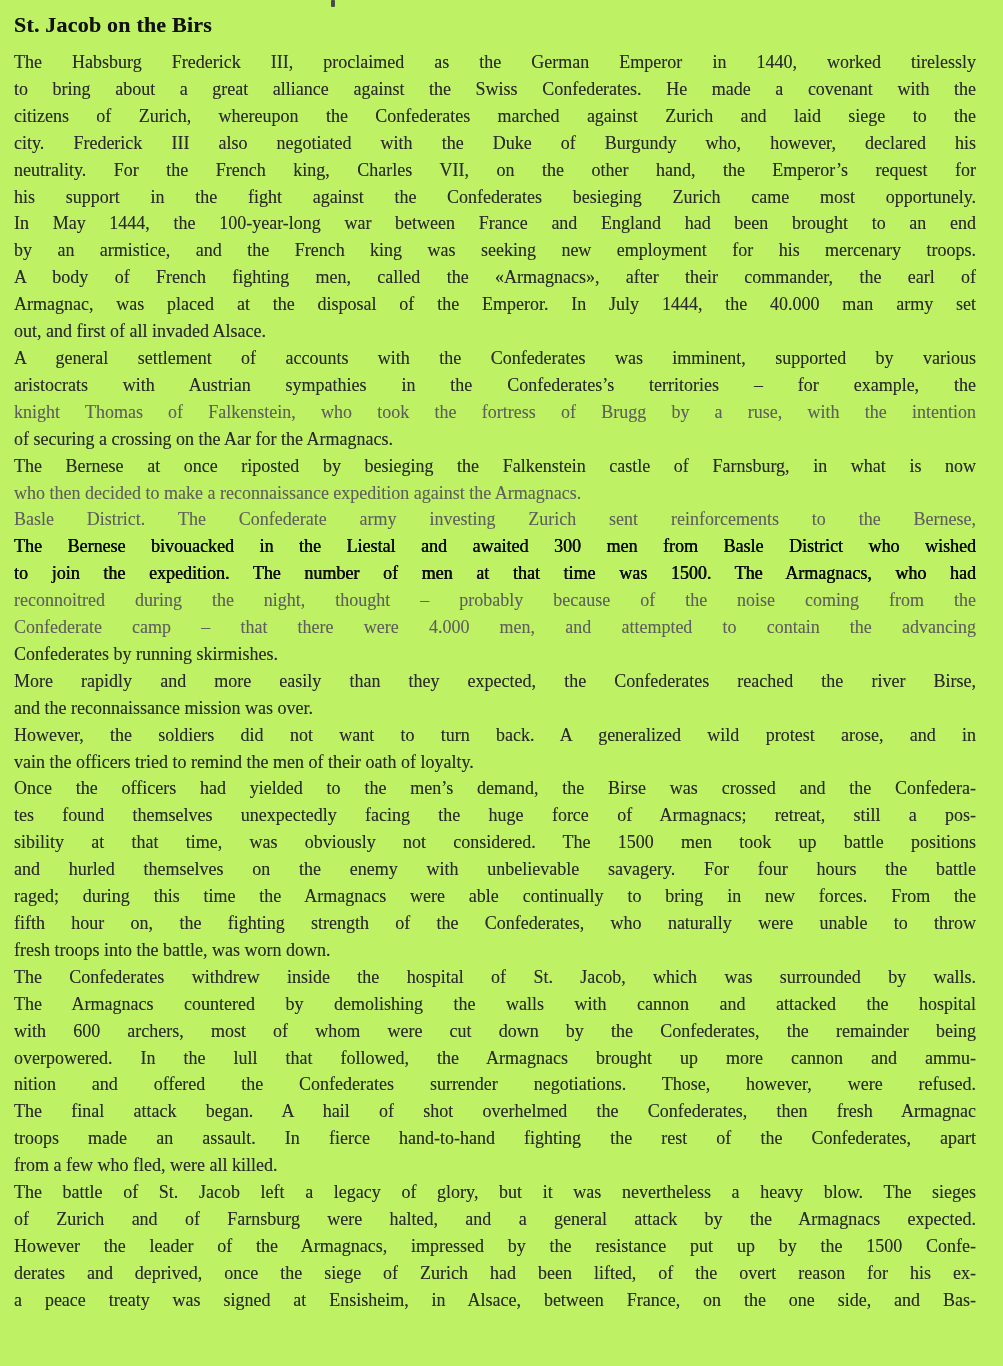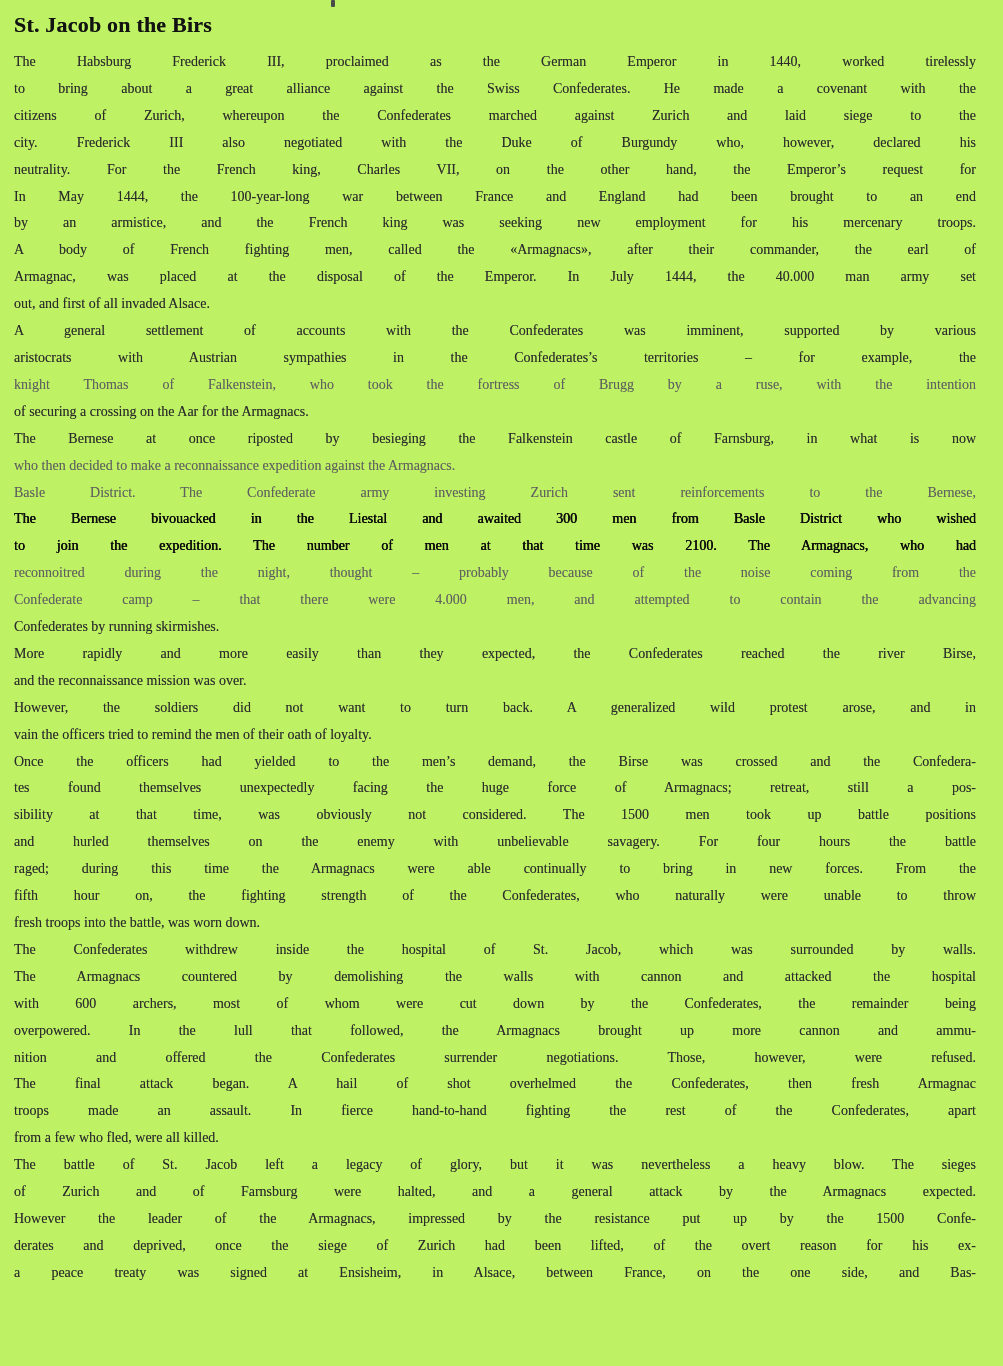--- a/index.html
+++ b/index.html
@@ -40,21 +40,21 @@
     font-size: 22px;
     line-height: 26px;
     font-weight: bold;
     color: #121212;
     letter-spacing: 0.2px;
     text-shadow: 0 0 0.5px rgba(10,10,10,0.55);
   }
   .paragraphs { width: 962px; }
   .paragraph { margin: 0; }
   .line {
-    font-size: 14px;
+    font-size: 18px;
     line-height: 26.9px;
     text-align: justify;
     text-align-last: justify;
     color: #2b2b2b;
     text-shadow: 0 0 0.6px rgba(45,45,45,0.45);
     white-space: normal;
     hyphens: none;
   }
   .line.para-last {
     text-align-last: left;
@@ -75,40 +75,41 @@
   <div class="scan-speck"></div>
   <div class="content">
     <h1 class="heading">St. Jacob on the Birs</h1>
     <div class="paragraphs" id="paragraphs">
         <div class="paragraph">
           <div class="line tone-n">The Habsburg Frederick III, proclaimed as the German Emperor in 1440, worked tirelessly</div>
           <div class="line tone-n">to bring about a great alliance against the Swiss Confederates. He made a covenant with the</div>
           <div class="line tone-n">citizens of Zurich, whereupon the Confederates marched against Zurich and laid siege to the</div>
           <div class="line tone-n">city. Frederick III also negotiated with the Duke of Burgundy who, however, declared his</div>
           <div class="line tone-n">neutrality. For the French king, Charles VII, on the other hand, the Emperor’s request for</div>
+          <div class="line tone-n">his support in the fight against the Confederates besieging Zurich came most opportunely.</div>
           <div class="line tone-n">In May 1444, the 100-year-long war between France and England had been brought to an end</div>
           <div class="line tone-n">by an armistice, and the French king was seeking new employment for his mercenary troops.</div>
           <div class="line tone-n">A body of French fighting men, called the «Armagnacs», after their commander, the earl of</div>
           <div class="line tone-n">Armagnac, was placed at the disposal of the Emperor. In July 1444, the 40.000 man army set</div>
           <div class="line tone-n para-last">out, and first of all invaded Alsace.</div>
         </div>
         <div class="paragraph">
           <div class="line tone-n">A general settlement of accounts with the Confederates was imminent, supported by various</div>
           <div class="line tone-n">aristocrats with Austrian sympathies in the Confederates’s territories – for example, the</div>
           <div class="line tone-f">knight Thomas of Falkenstein, who took the fortress of Brugg by a ruse, with the intention</div>
           <div class="line tone-n para-last">of securing a crossing on the Aar for the Armagnacs.</div>
         </div>
         <div class="paragraph">
           <div class="line tone-n">The Bernese at once riposted by besieging the Falkenstein castle of Farnsburg, in what is now</div>
           <div class="line tone-f para-last">who then decided to make a reconnaissance expedition against the Armagnacs.</div>
           <div class="line tone-f">Basle District. The Confederate army investing Zurich sent reinforcements to the Bernese,</div>
         </div>
         <div class="paragraph">
           <div class="line tone-d">The Bernese bivouacked in the Liestal and awaited 300 men from Basle District who wished</div>
-          <div class="line tone-d">to join the expedition. The number of men at that time was 2100. The Armagnacs, who had</div>
+          <div class="line tone-d">to join the expedition. The number of men at that time was 1500. The Armagnacs, who had</div>
           <div class="line tone-f">reconnoitred during the night, thought – probably because of the noise coming from the</div>
           <div class="line tone-f">Confederate camp – that there were 4.000 men, and attempted to contain the advancing</div>
           <div class="line tone-n para-last">Confederates by running skirmishes.</div>
         </div>
         <div class="paragraph">
           <div class="line tone-n">More rapidly and more easily than they expected, the Confederates reached the river Birse,</div>
           <div class="line tone-n para-last">and the reconnaissance mission was over.</div>
         </div>
         <div class="paragraph">
           <div class="line tone-n">However, the soldiers did not want to turn back. A generalized wild protest arose, and in</div>

